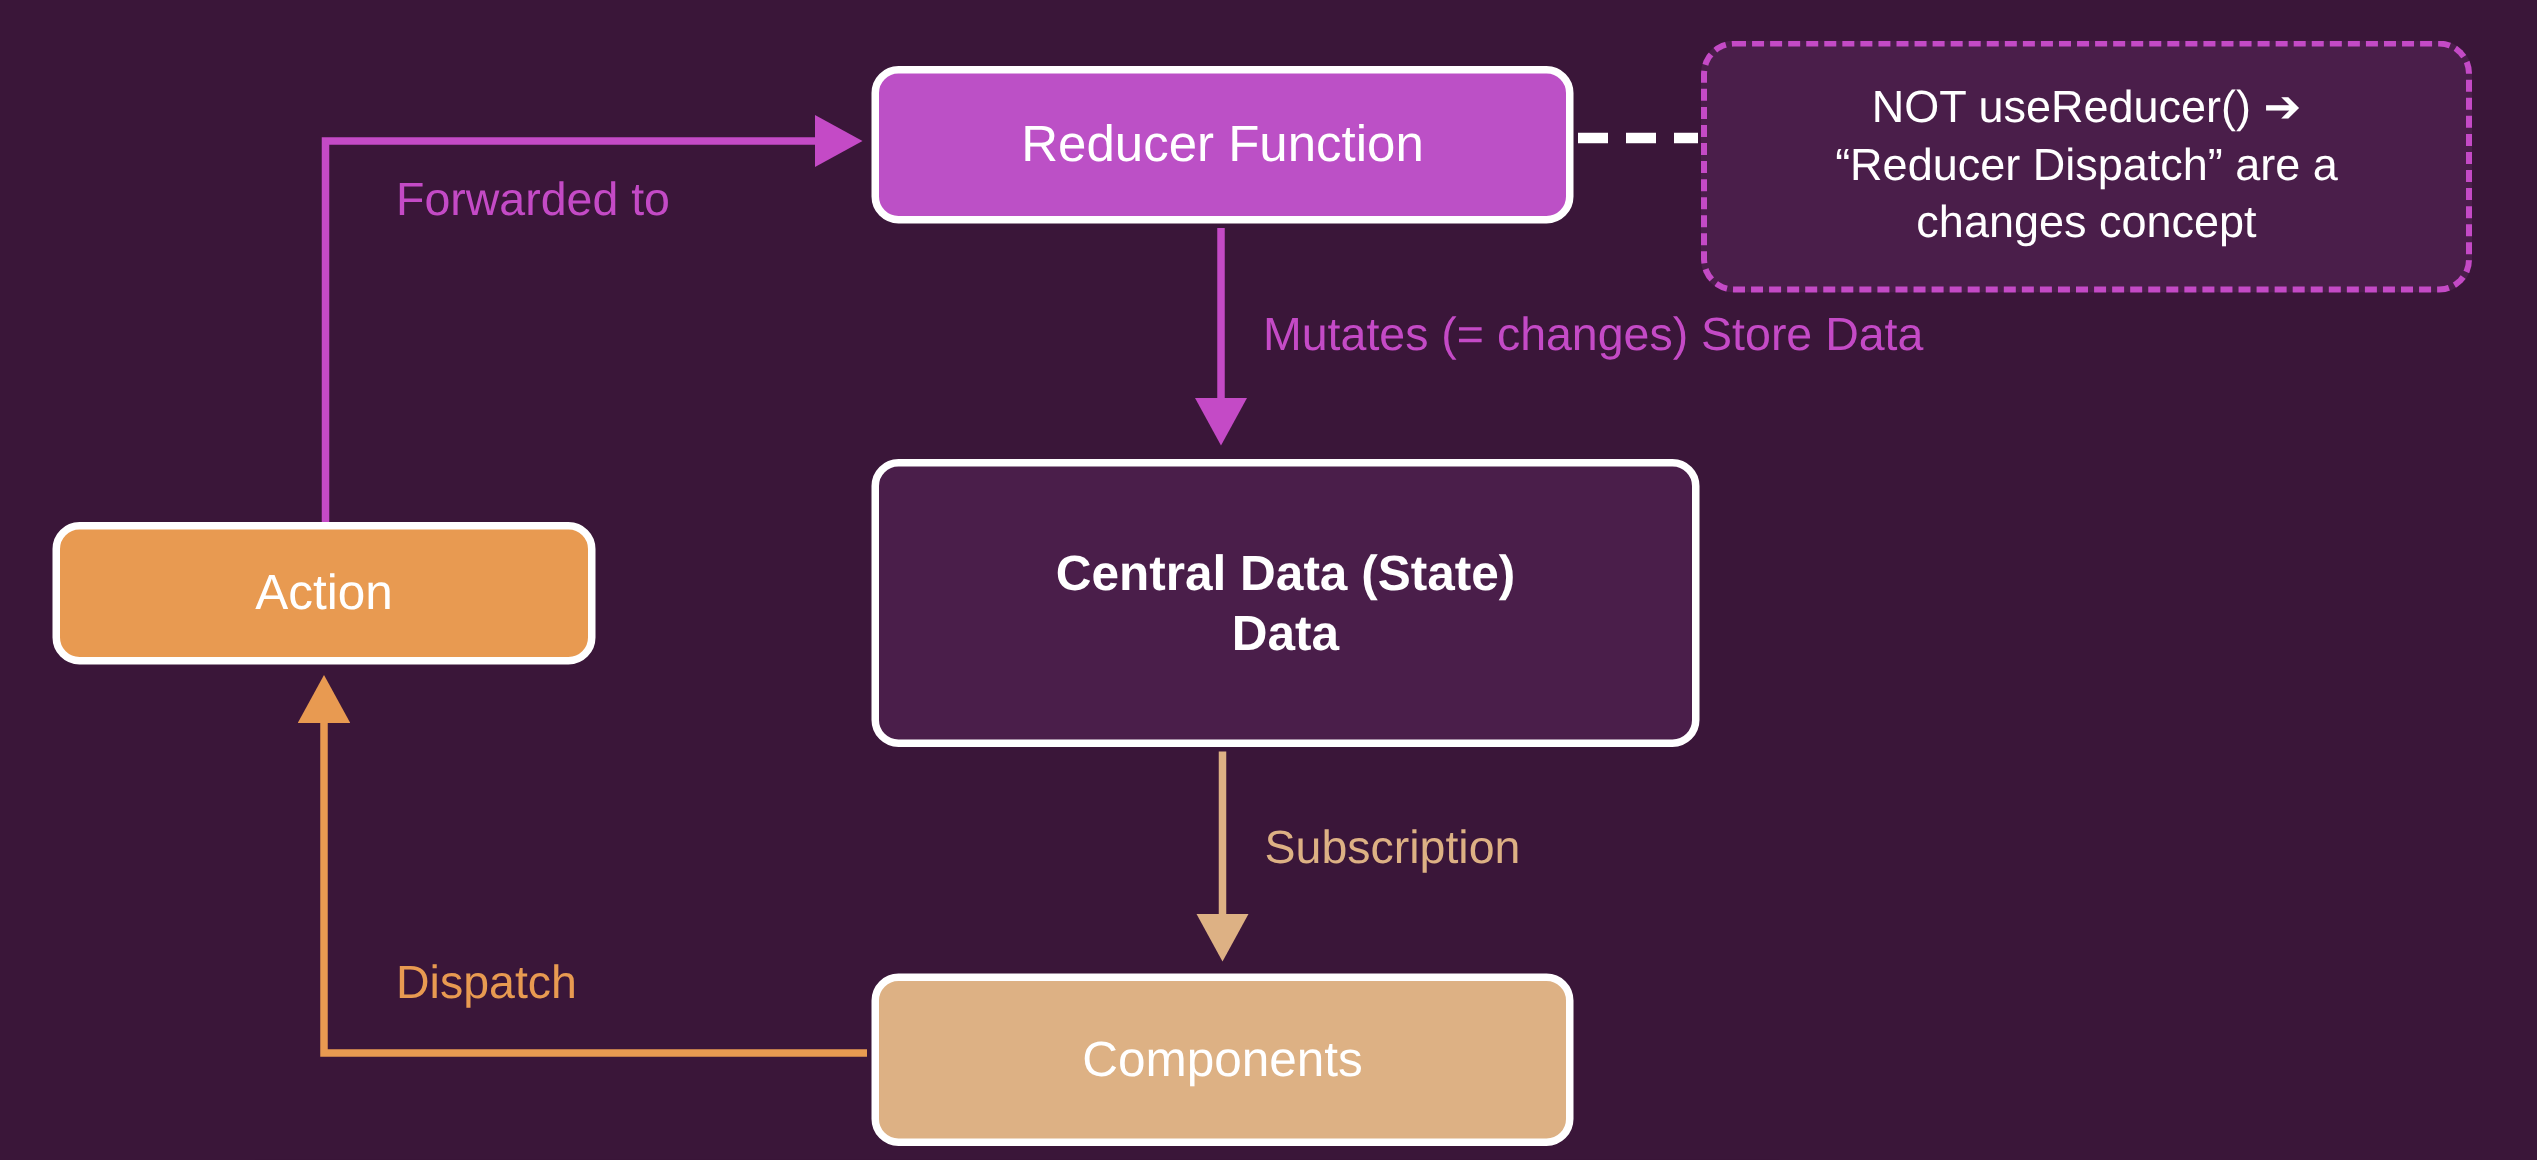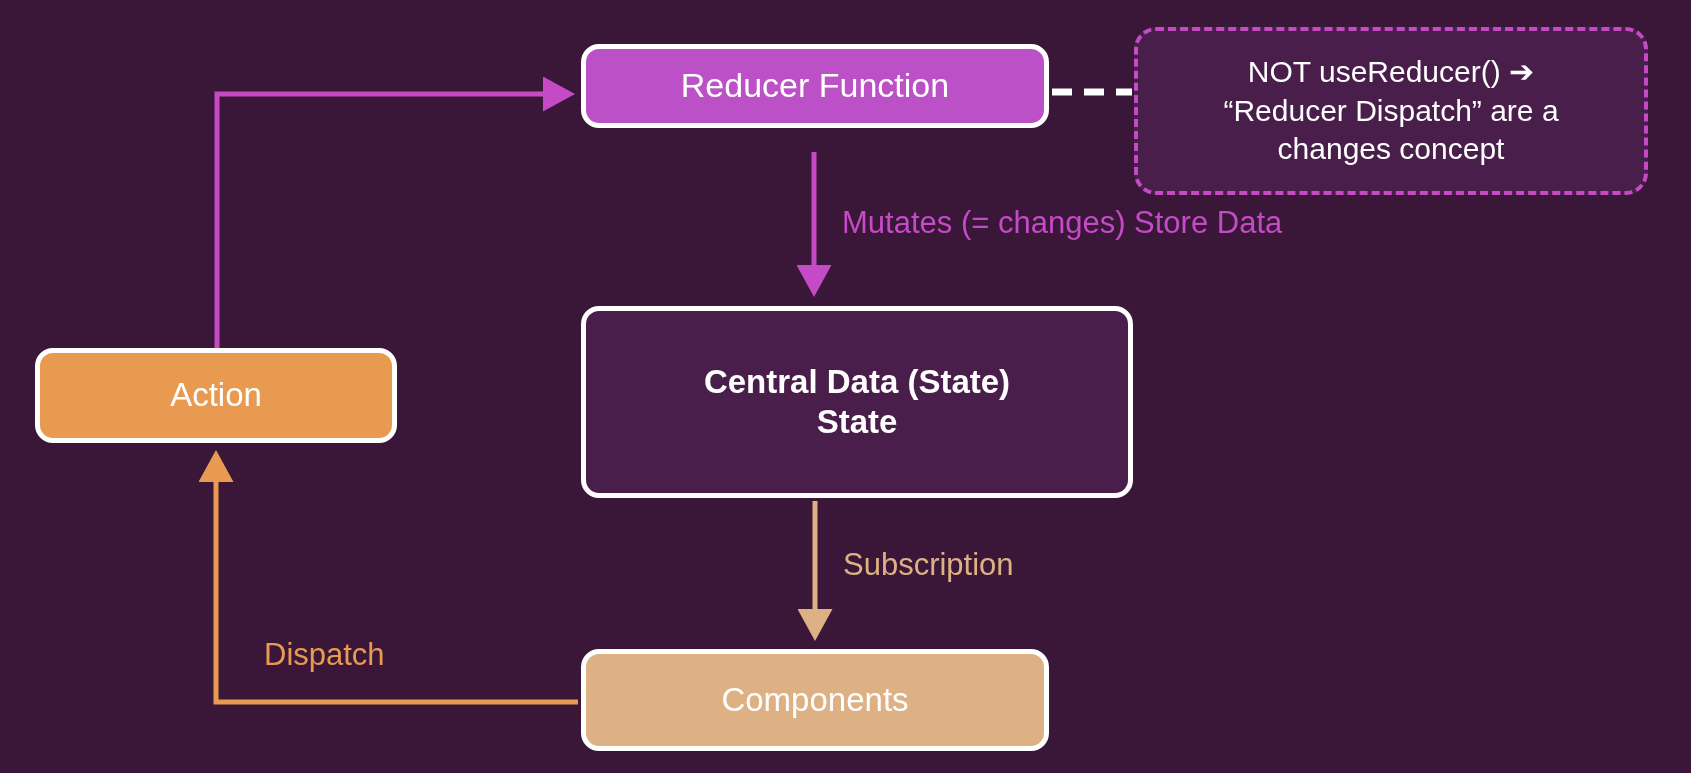--- a/index.html
+++ b/index.html
@@ -32,21 +32,21 @@
     align-items: center;
     justify-content: center;
     text-align: center;
     color: #ffffff;
     line-height: 1.22;
   }
   #node-reducer {
     left: 581px;
     top: 44px;
     width: 468px;
-    height: 84px;
+    height: 105px;
     background: #bc50c6;
     font-size: 34px;
   }
   #node-store {
     left: 581px;
     top: 306px;
     width: 552px;
     height: 192px;
     background: #4a1e4a;
     font-size: 33px;
@@ -57,21 +57,21 @@
     top: 348px;
     width: 362px;
     height: 95px;
     background: #e89a51;
     font-size: 33px;
   }
   #node-components {
     left: 581px;
     top: 649px;
     width: 468px;
-    height: 102px;
+    height: 115px;
     background: #ddb184;
     font-size: 33px;
   }
   #callout-note {
     position: absolute;
     left: 1134px;
     top: 27px;
     width: 514px;
     height: 168px;
     box-sizing: border-box;
@@ -142,40 +142,41 @@
     <path d="M1052,92 L1132,92" fill="none" stroke="#ffffff" stroke-width="7" stroke-dasharray="20 12"></path>
   </svg>
 
   <div class="node" id="node-reducer">
     <span>Reducer Function</span>
   </div>
 
   <div class="node" id="node-store">
     <span>
       <span>Central Data (State)</span><br>
-      <span>State</span>
+      <span>Data</span>
     </span>
   </div>
 
   <div class="node" id="node-action">
     <span>Action</span>
   </div>
 
   <div class="node" id="node-components">
     <span>Components</span>
   </div>
 
   <div id="callout-note">
     <span>
       <span>NOT useReducer() ➔</span><br>
       <span>“Reducer Dispatch” are a</span><br>
       <span>changes concept</span>
     </span>
   </div>
 
+  <div class="edge-label" id="label-forwarded">Forwarded to</div>
 
   <div class="edge-label" id="label-subscription">Subscription</div>
 
   <div class="edge-label" id="label-mutates">Mutates (= changes) Store Data</div>
 
   <div class="edge-label" id="label-dispatch">Dispatch</div>
 
 </div>
 
 </body></html>

